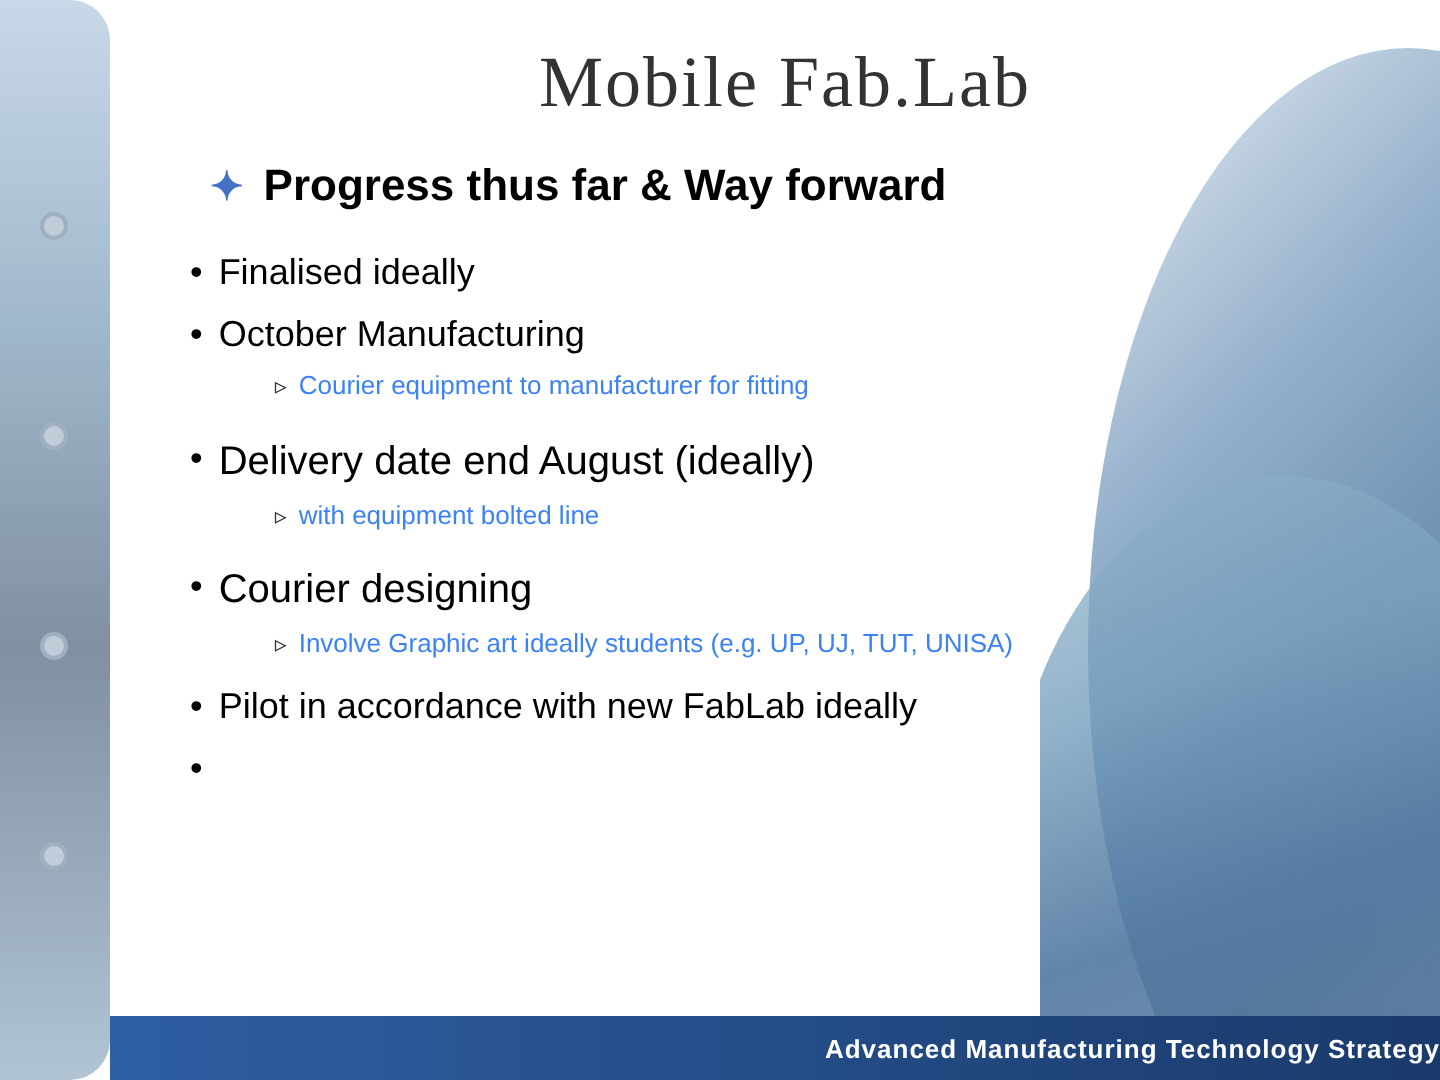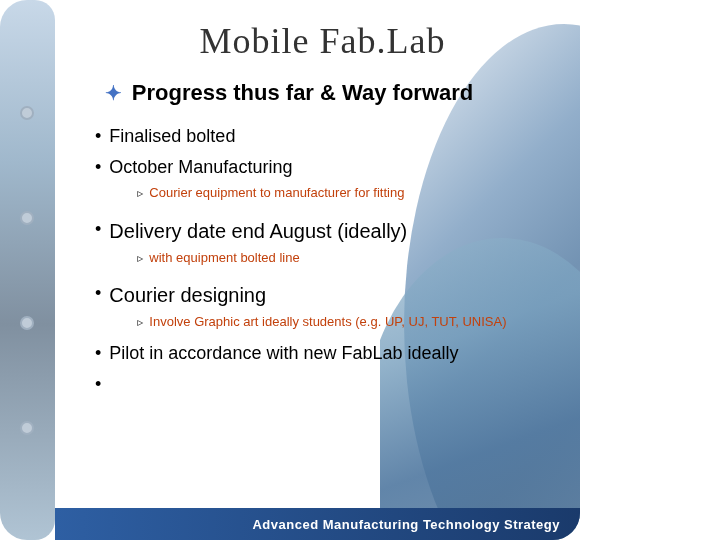--- a/index.html
+++ b/index.html
@@ -7,26 +7,25 @@
     body {
       width: 720px;
       height: 540px;
       overflow: hidden;
       font-family: Arial, Helvetica, sans-serif;
       background: #ffffff;
       position: relative;
     }
 
     .slide {
-      width: 580px;
+      width: 720px;
       height: 540px;
       position: relative;
       background: #ffffff;
       overflow: hidden;
-      border-radius: 27px;
     }
 
     
     .bg-left {
       position: absolute;
       left: 0;
       top: 0;
       width: 55px;
       height: 540px;
       background: linear-gradient(180deg, #c8d8e8 0%, #a0b8cc 30%, #8090a0 60%, #b0c4d4 100%);
@@ -190,35 +189,34 @@
     }
 
     .tri-bullet {
       flex-shrink: 0;
       font-size: 12px;
       margin-top: 1px;
     }
 
     .sub-text {
       font-size: 13px;
-      color: #c2410c;
+      color: #3b82f6;
     }
 
     
     .bottom-bar {
       position: absolute;
       bottom: 0;
       left: 55px;
       right: 0;
       height: 32px;
       background: linear-gradient(90deg, #2e5fa3, #1a3a6b);
       display: flex;
       align-items: center;
       justify-content: flex-end;
-      padding-right: 20px;
       z-index: 10;
     }
 
     .bottom-bar-text {
       color: #ffffff;
       font-size: 13px;
       font-weight: bold;
       letter-spacing: 0.5px;
     }
   </style>
@@ -246,21 +244,21 @@
 
     <div class="progress-heading">
       <span class="diamond-icon">✦</span>
       <span>Progress thus far &amp; Way forward</span>
     </div>
 
     <ul class="bullet-list">
 
       <li>
         <span class="bullet-dot">•</span>
-        <span class="bullet-text">Finalised bolted</span>
+        <span class="bullet-text">Finalised ideally</span>
       </li>
 
       <li>
         <span class="bullet-dot">•</span>
         <div>
           <span class="bullet-text">October Manufacturing</span>
           <ul class="sub-list">
             <li>
               <span class="tri-bullet">▹</span>
               <span class="sub-text">Courier equipment to manufacturer for fitting</span>

